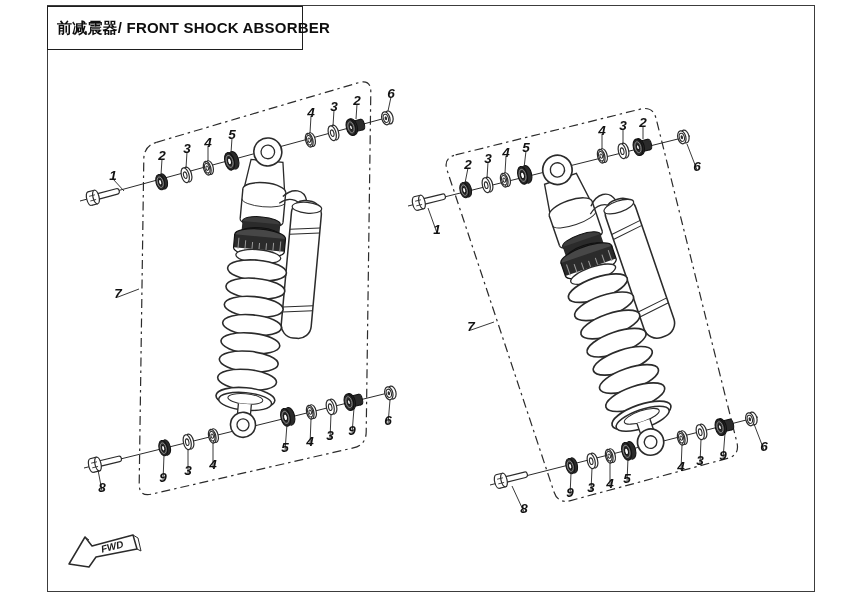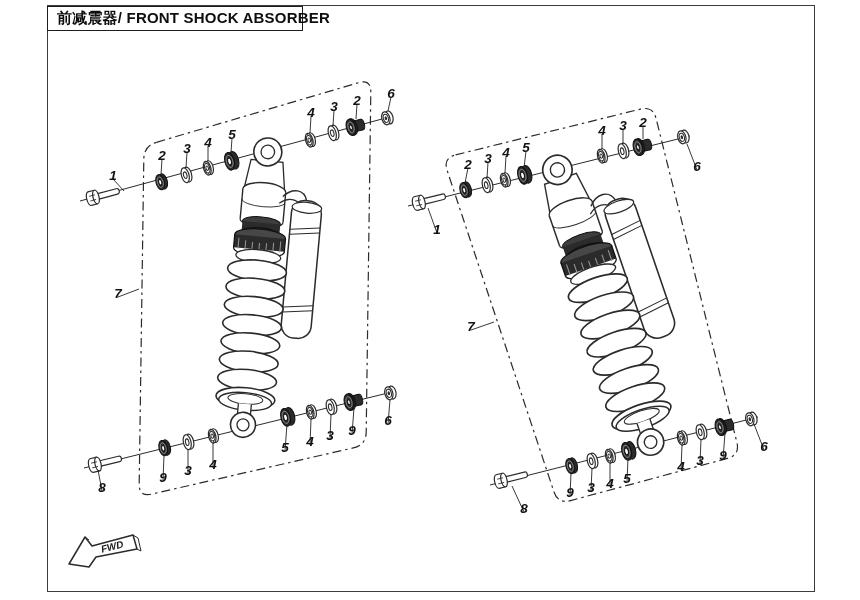--- a/index.html
+++ b/index.html
@@ -1,20 +1,20 @@
 <!DOCTYPE html>
 <html><head>
 <meta charset="utf-8">
 <style>
   html,body{margin:0;padding:0;width:860px;height:600px;background:#ffffff;overflow:hidden;
     font-family:"Liberation Sans",sans-serif;}
   .page{position:absolute;left:0;top:0;width:860px;height:600px;background:#fff;}
   .page-border{position:absolute;left:47px;top:5px;width:768px;height:587px;
     border:1.6px solid #3c3c3c;box-sizing:border-box;}
-  .title-box{position:absolute;left:47px;top:6px;width:256px;height:25px;background:#fff;
+  .title-box{position:absolute;left:47px;top:6px;width:256px;height:44px;background:#fff;
     border:1.6px solid #1e1e1e;box-sizing:border-box;display:flex;align-items:center;padding-left:9px;}
   .title-box span{font-weight:bold;font-size:15px;color:#0e0e0e;white-space:nowrap;letter-spacing:.2px;}
   svg{position:absolute;left:0;top:0;}
 </style>
 </head>
 <body>
 
 <div class="page">
   <div class="page-border"></div>
 

